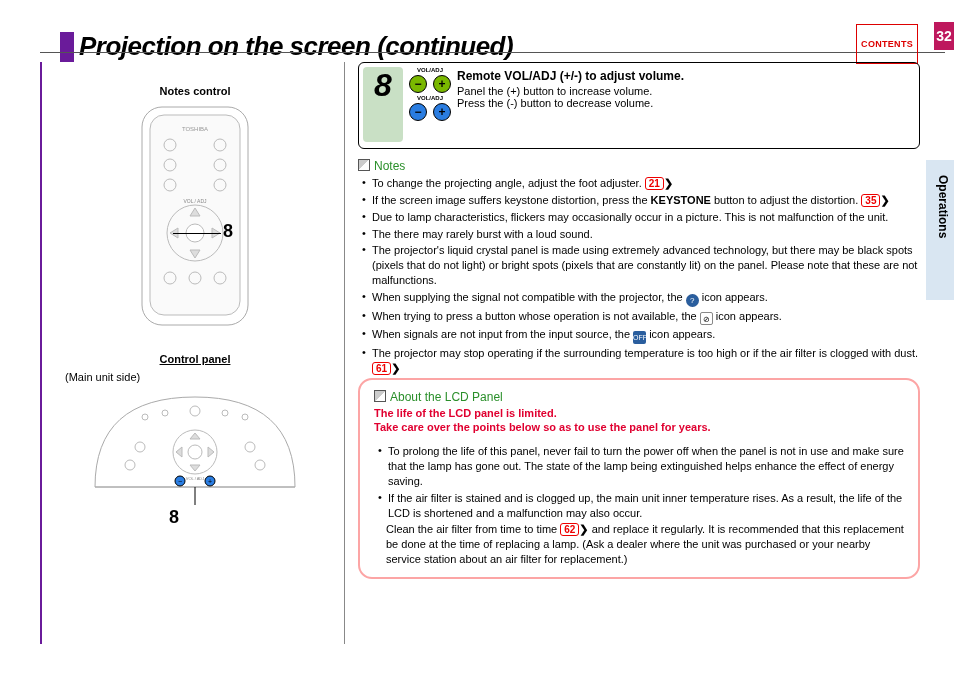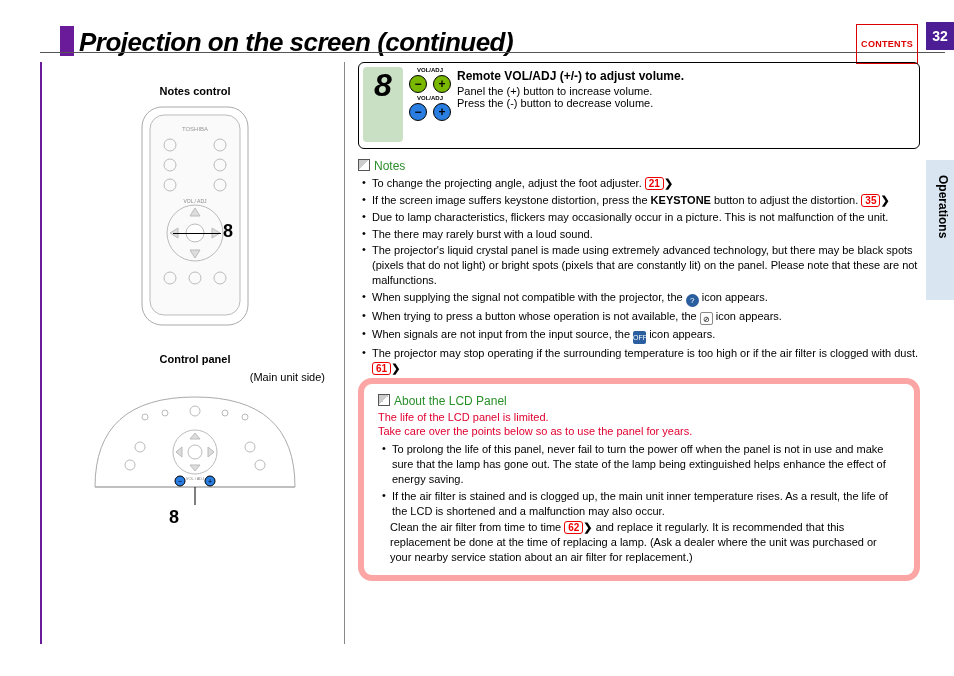--- a/index.html
+++ b/index.html
@@ -1,31 +1,31 @@
 <!DOCTYPE html>
 <html><head>
 <meta charset="utf-8">
 <style>
   * { box-sizing: border-box; margin: 0; padding: 0; }
   body { font-family: Helvetica, Arial, sans-serif; background: #fff; width: 954px; height: 676px; position: relative; overflow: hidden; }
 
-  .header-bar { position: absolute; top: 22px; left: 40px; right: 0; height: 40px; display: flex; align-items: center; padding-left: 20px; }
+  .header-bar { position: absolute; top: 22px; left: 40px; right: 0; height: 40px; display: flex; align-items: flex-end; padding-left: 20px; }
   .purple-tab { width: 14px; height: 30px; background: #6a1b9a; margin-right: 5px; margin-top: -2px;}
   .page-title { font-size: 26px; font-weight: bold; font-style: italic; color: #000; letter-spacing: -0.5px;}
   .title-underline { position: absolute; top: 52px; left: 40px; width: 905px; height: 1px; background: #555; }
 
-  .page-number { position: absolute; top: 22px; right: 0; width: 28px; height: 28px; background: #4c1d95; color: #fff; font-size: 14px; font-weight: bold; display: flex; align-items: center; justify-content: center; }
+  .page-number { position: absolute; top: 22px; right: 0; width: 20px; height: 28px; background: #be185d; color: #fff; font-size: 14px; font-weight: bold; display: flex; align-items: center; justify-content: center; }
   .contents-btn { position: absolute; top: 24px; right: 36px; border: 1px solid #d00; color: #d00; font-size: 9px; font-weight: bold; padding: 14px 4px; letter-spacing: 0.3px;}
 
   .side-tab { position: absolute; right: 0; top: 160px; width: 28px; height: 140px; background: #d9e6f2; }
   .side-tab-label { position: absolute; right: 4px; top: 175px; writing-mode: vertical-rl; font-size: 12px; font-weight: bold; }
 
   .left-col { position: absolute; top: 85px; left: 65px; width: 260px; }
   .left-col .label { text-align: center; font-size: 11px; font-weight: bold; margin-bottom: 6px;}
-  .left-col .sublabel { text-align: right; font-size: 11px; margin-bottom: 4px;}
+  .left-col .sublabel { text-align: left; font-size: 11px; margin-bottom: 4px;}
   .remote-svg { display: block; margin: 0 auto 10px auto; }
   .control-panel-svg { display: block; margin: 0 auto;}
   .callout-8 { position: absolute; font-size: 18px; font-weight: bold;}
   .remote-wrap { position:relative;}
   .callout-line { position:absolute; height:1px; background:#000;}
 
   .divider { position: absolute; top: 62px; left: 344px; width: 1px; bottom: 32px; background: #888; }
   .purple-bottom { position: absolute; left:40px; top:62px; width:2px; bottom: 32px; background:#6a1b9a;}
 
   .right-col { position: absolute; top: 62px; left: 358px; right: 34px; }
@@ -42,24 +42,24 @@
   .notes-heading::before { content:""; display:inline-block; width:10px; height:10px; border:1px solid #555; margin-right:4px; vertical-align:-1px; background: linear-gradient(135deg,#ccc 50%,#fff 50%);}
   .notes-section ul { list-style: none; padding-left: 2px;}
   .notes-section li { position: relative; padding-left: 12px; line-height: 1.35; margin-bottom: 2px;}
   .notes-section li::before { content: "•"; position: absolute; left: 2px; top: -1px;}
   .refbox { display:inline-block; border:1px solid #e00; color:#e00; border-radius:3px; padding:0 3px; font-size:10px; line-height:1.1; font-weight:bold;}
   .refarrow { color:#000; font-weight:bold;}
   .inline-icon { display:inline-block; width:13px; height:13px; border:1px solid #888; border-radius:2px; vertical-align:-2px; font-size:8px; line-height:13px; text-align:center; background:#fff;}
   .inline-icon.circle { border-radius:50%; background: radial-gradient(circle,#2a5e9e 60%,#1a3a6e 100%); color:#fff; border:none;}
   .inline-icon.off { background:#2a5e9e; color:#fff; border:none; font-size:7px;}
 
-  .warning-box { border: 6px solid #fca5a5; border-radius: 14px; padding: 10px 14px; font-size: 11px;}
+  .warning-box { border: 2px solid #fca5a5; border-radius: 14px; padding: 10px 14px; font-size: 11px;}
   .warning-heading { color: #2a8f2a; font-size: 12px; margin-bottom: 2px;}
   .warning-heading::before { content:""; display:inline-block; width:10px; height:10px; border:1px solid #555; margin-right:4px; vertical-align:-1px; background: linear-gradient(135deg,#ccc 50%,#fff 50%);}
-  .warning-sub { color: #e00030; line-height:1.3; margin-bottom:4px;}
+  .warning-sub { color: #e00030; line-height:1.3; margin-bottom:10px;font-weight:bold;}
   .warning-box ul { list-style:none; padding-left:2px;}
   .warning-box li { position:relative; padding-left: 12px; line-height:1.35; margin-bottom: 2px;}
   .warning-box li::before { content:"•"; position:absolute; left:2px; top:-1px;}
   .warning-box p.indent { padding-left:12px; line-height:1.35;}
 
   .vol-btn-row { display:flex; align-items:center; gap:6px; margin:2px 0;}
   .vol-lbl { font-size:6px; font-weight:bold; text-align:center; line-height:1;}
   .vol-btn { width:18px; height:18px; border-radius:50%; border:1.5px solid #000; display:inline-flex; align-items:center; justify-content:center; font-weight:bold; font-size:12px;}
   .vol-btn.green { background:#7ab800; color:#000;}
   .vol-btn.blue { background:#2a7de1; color:#000;}
@@ -104,21 +104,21 @@
       <text x="65" y="100" text-anchor="middle" font-size="5" fill="#888">VOL / ADJ</text>
 
       <circle cx="40" cy="175" r="6" fill="none" stroke="#bbb"></circle>
       <circle cx="65" cy="175" r="6" fill="none" stroke="#bbb"></circle>
       <circle cx="90" cy="175" r="6" fill="none" stroke="#bbb"></circle>
     </svg>
     <div class="callout-line" style="top:130px; left:108px; width:48px;"></div>
     <div class="callout-8" style="top:118px; left:158px;">8</div>
   </div>
 
-  <div class="label" style="margin-top:20px;">Control panel</div>
+  <div class="label" style="margin-top:20px;text-decoration:underline;">Control panel</div>
   <div class="sublabel">(Main unit side)</div>
   <div class="remote-wrap">
     <svg class="control-panel-svg" width="220" height="120" viewBox="0 0 220 120">
       <path d="M10,100 Q10,10 110,10 Q210,10 210,100 Z" fill="#fff" stroke="#aaa"></path>
       <path d="M10,100 L210,100" stroke="#aaa"></path>
       <circle cx="60" cy="30" r="3" fill="none" stroke="#bbb"></circle>
       <circle cx="80" cy="26" r="3" fill="none" stroke="#bbb"></circle>
       <circle cx="110" cy="24" r="5" fill="none" stroke="#bbb"></circle>
       <circle cx="140" cy="26" r="3" fill="none" stroke="#bbb"></circle>
       <circle cx="160" cy="30" r="3" fill="none" stroke="#bbb"></circle>

